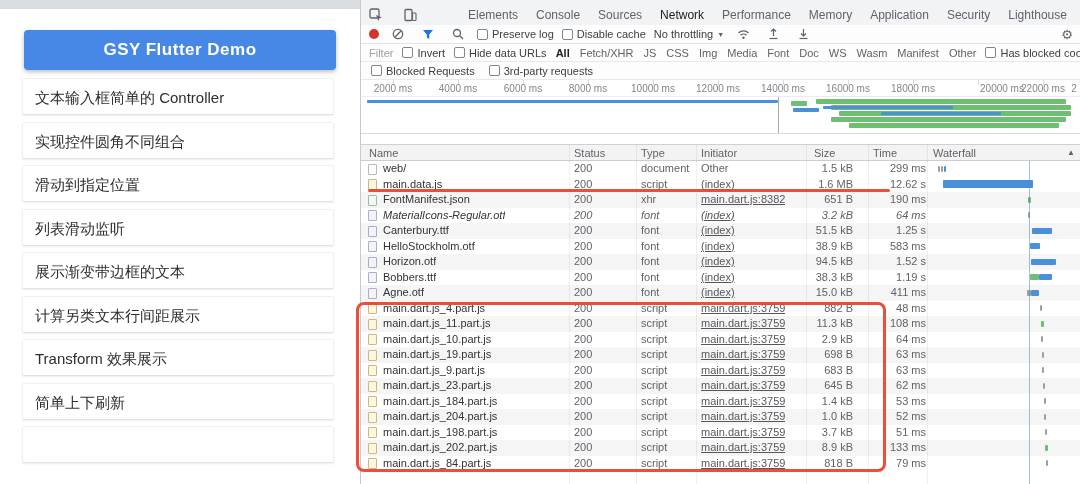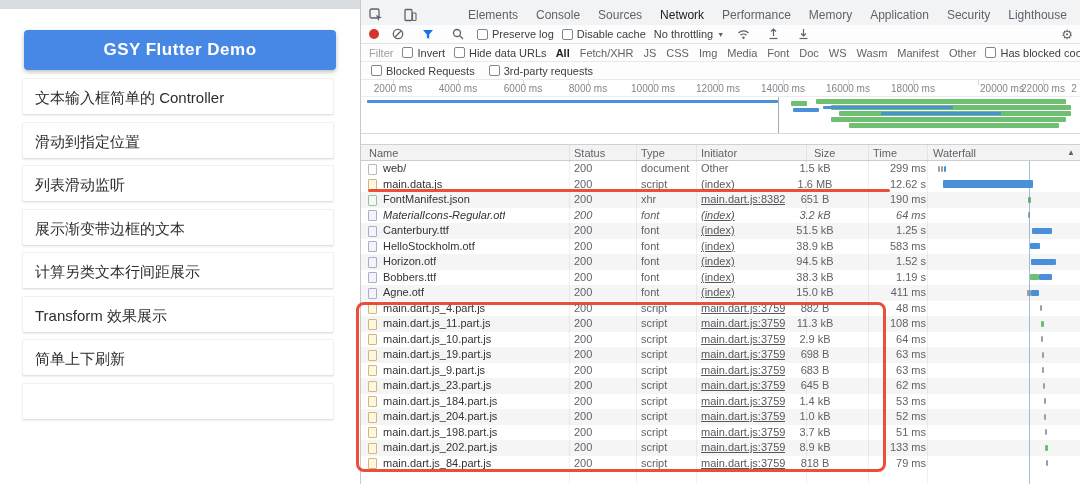--- a/index.html
+++ b/index.html
@@ -76,21 +76,21 @@
 
   .dt-tbody { position:absolute; left:0; top:161px; width:720px; height:323px; background:#fff; overflow:hidden; }
   .nrow { position:absolute; left:0; width:720px; height:15.5px; }
   .nrow.shade { background:#f5f5f6; }
   .cell { position:absolute; top:0; line-height:15.5px; font-size:11px; color:#5f6368; white-space:nowrap; }
   .c-name { left:22px; color:#333; max-width:180px; overflow:hidden; }
   .c-status { left:213px; }
   .c-type { left:280px; }
   .c-init { left:340px; max-width:100px; overflow:hidden; }
   .c-init.link { text-decoration:underline; color:#55585c; }
-  .c-size { left:404px; width:100px; text-align:center; }
+  .c-size { left:392px; width:100px; text-align:right; }
   .c-time { left:470px; width:95px; text-align:right; }
   .ficon { position:absolute; left:7px; top:2.5px; width:9px; height:11px; background:#fdfdfd;
     border:1px solid #b7babd; border-radius:1px; }
   .ficon.script { background:#fdf6e0; border-color:#cdb97a; }
   .ficon.font { background:#f3f4fb; border-color:#a9aec9; }
   .ficon.xhr { background:#f4f8f4; border-color:#9fbda2; }
   .wf-seg { position:absolute; top:4.75px; height:6px; border-radius:1px; }
   .wf-seg.solid { top:3.75px; height:8px; }
   .gridline { position:absolute; top:0; width:1px; height:323px; background:rgba(0,0,0,0.06); z-index:4; }
   .gridline.h { height:17px; }
@@ -110,20 +110,23 @@
 <div class="stage">
 
   <div class="left-app">
     <div class="top-strip"></div>
     <div class="app-header" style="background: rgb(71, 135, 230);">
       <span>GSY Flutter Demo</span>
     </div>
     <div class="app-list">
         <div class="app-item">
           <span class="app-item-label">文本输入框简单的 Controller</span>
+        </div>
+        <div class="app-item">
+          <span class="app-item-label">实现控件圆角不同组合</span>
         </div>
         <div class="app-item">
           <span class="app-item-label">滑动到指定位置</span>
         </div>
         <div class="app-item">
           <span class="app-item-label">列表滑动监听</span>
         </div>
         <div class="app-item">
           <span class="app-item-label">展示渐变带边框的文本</span>
         </div>

